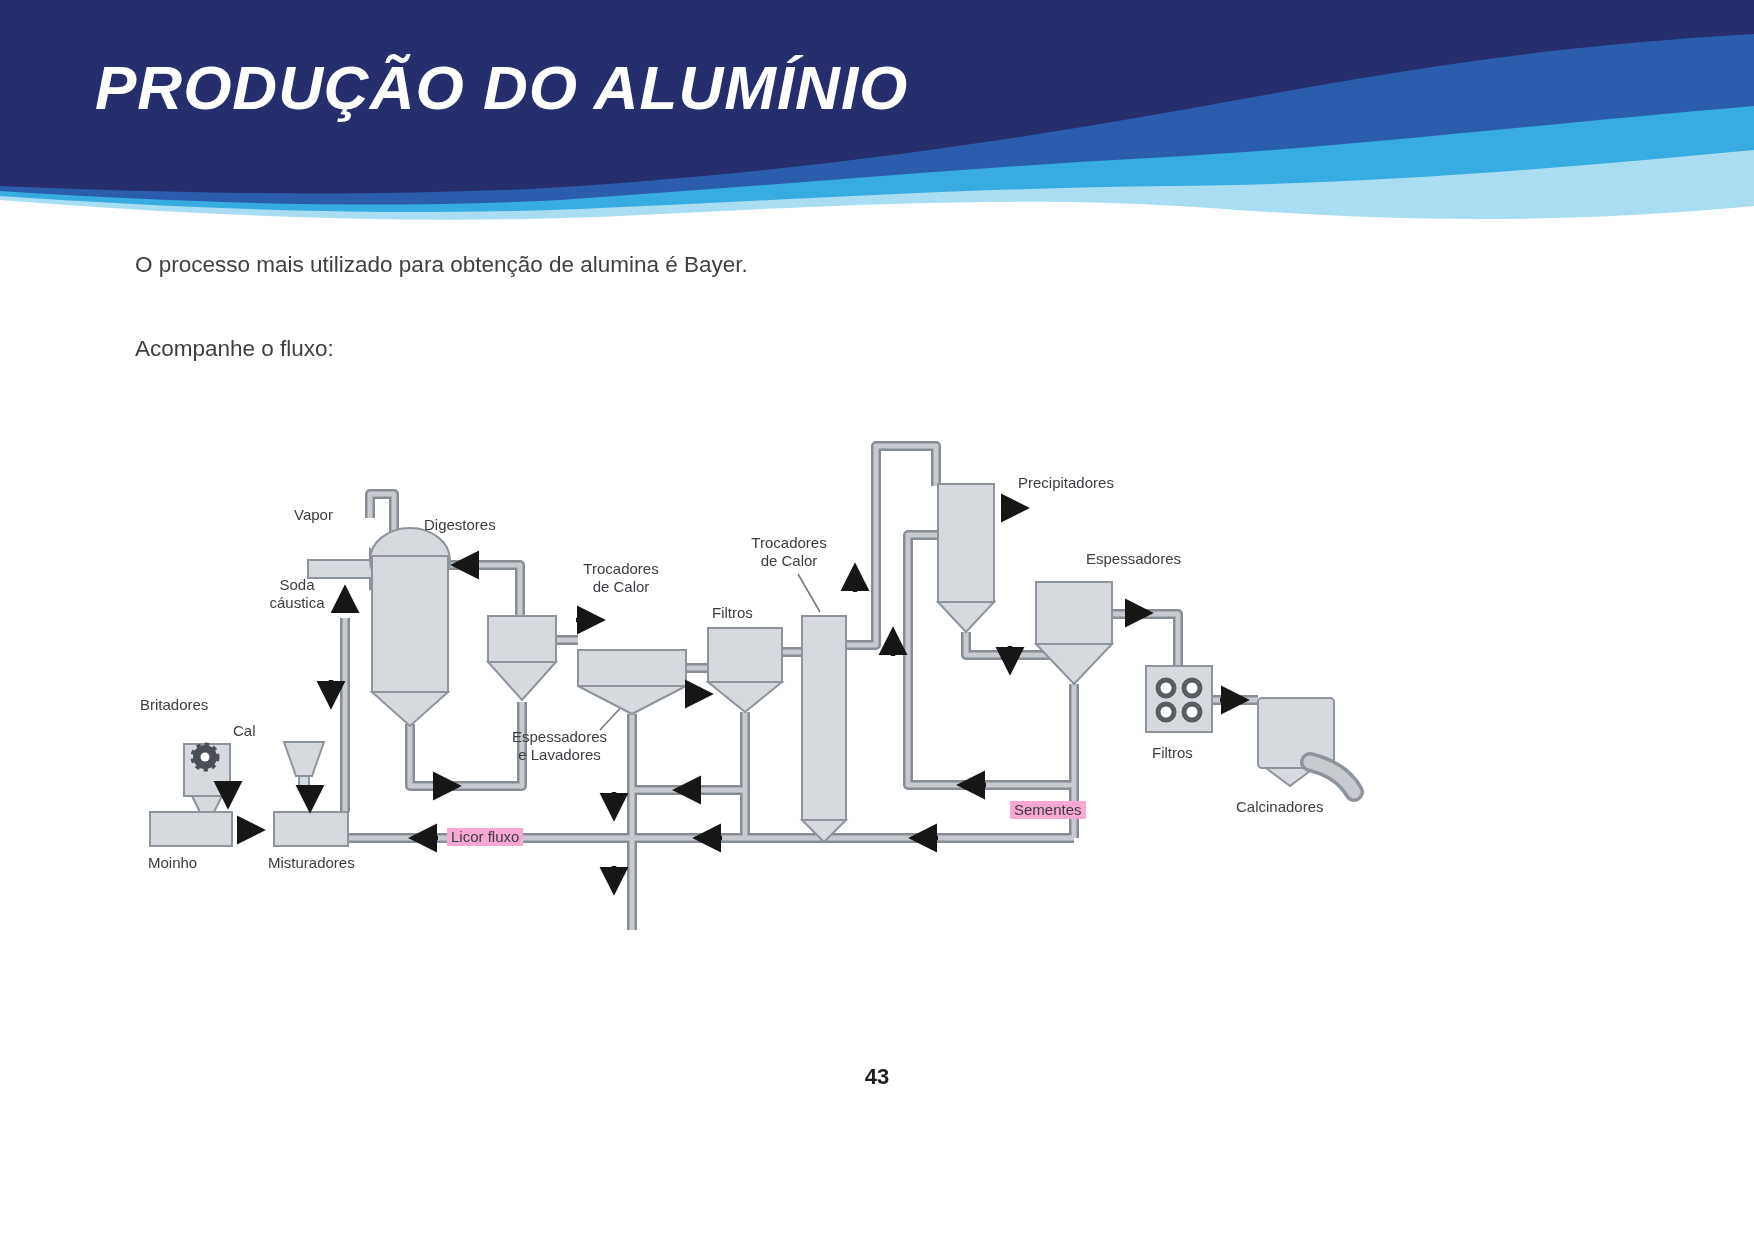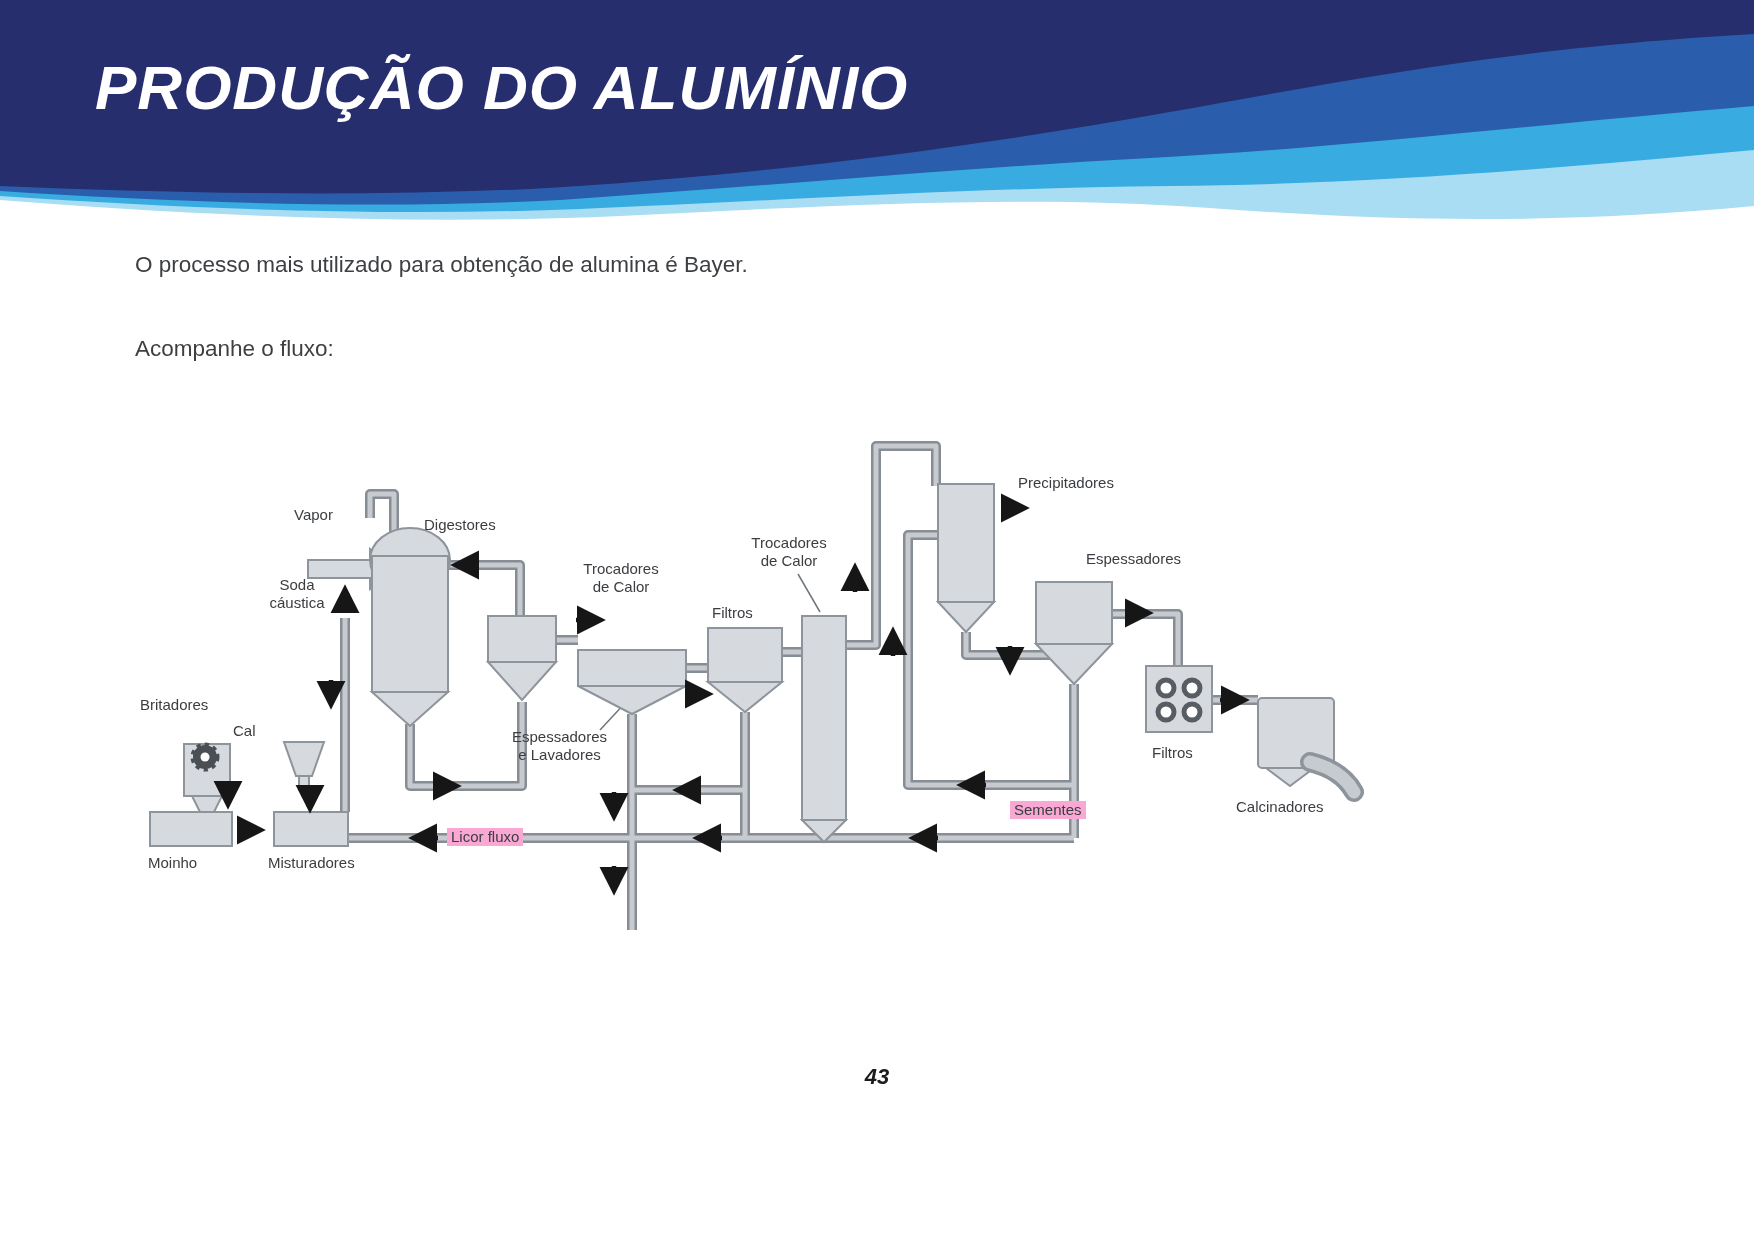--- a/index.html
+++ b/index.html
@@ -25,21 +25,21 @@
   .leader { stroke:#70767d; stroke-width:1.5; fill:none; }
   .arrow  { stroke:#161616; stroke-width:4.5; }
   .lbl {
     position:absolute; font-size:15px; color:#3a3d41;
     white-space:pre-line; line-height:1.18;
   }
   .lbl.center { text-align:center; }
   .lbl.bg { background:#f9a8d4; padding:0 4px; }
   .page-number {
     position:absolute; top:1064px; left:0; width:100%; text-align:center;
-    font-size:22px; font-weight:bold; font-style:italic; color:#1c1c1c;
+    font-size:22px; font-weight:bold; color:#1c1c1c;
   }
 </style>
 </head>
 <body>
 
 <div class="page">
 
   <div class="header">
     <svg viewBox="0 0 1754 238" preserveAspectRatio="none">
       <path fill="#a8ddf3" d="M0,0 H1754 V206 C1560,224 1400,222 1210,208 C1020,194 830,206 620,216 C400,226 180,214 0,200 Z"></path>

